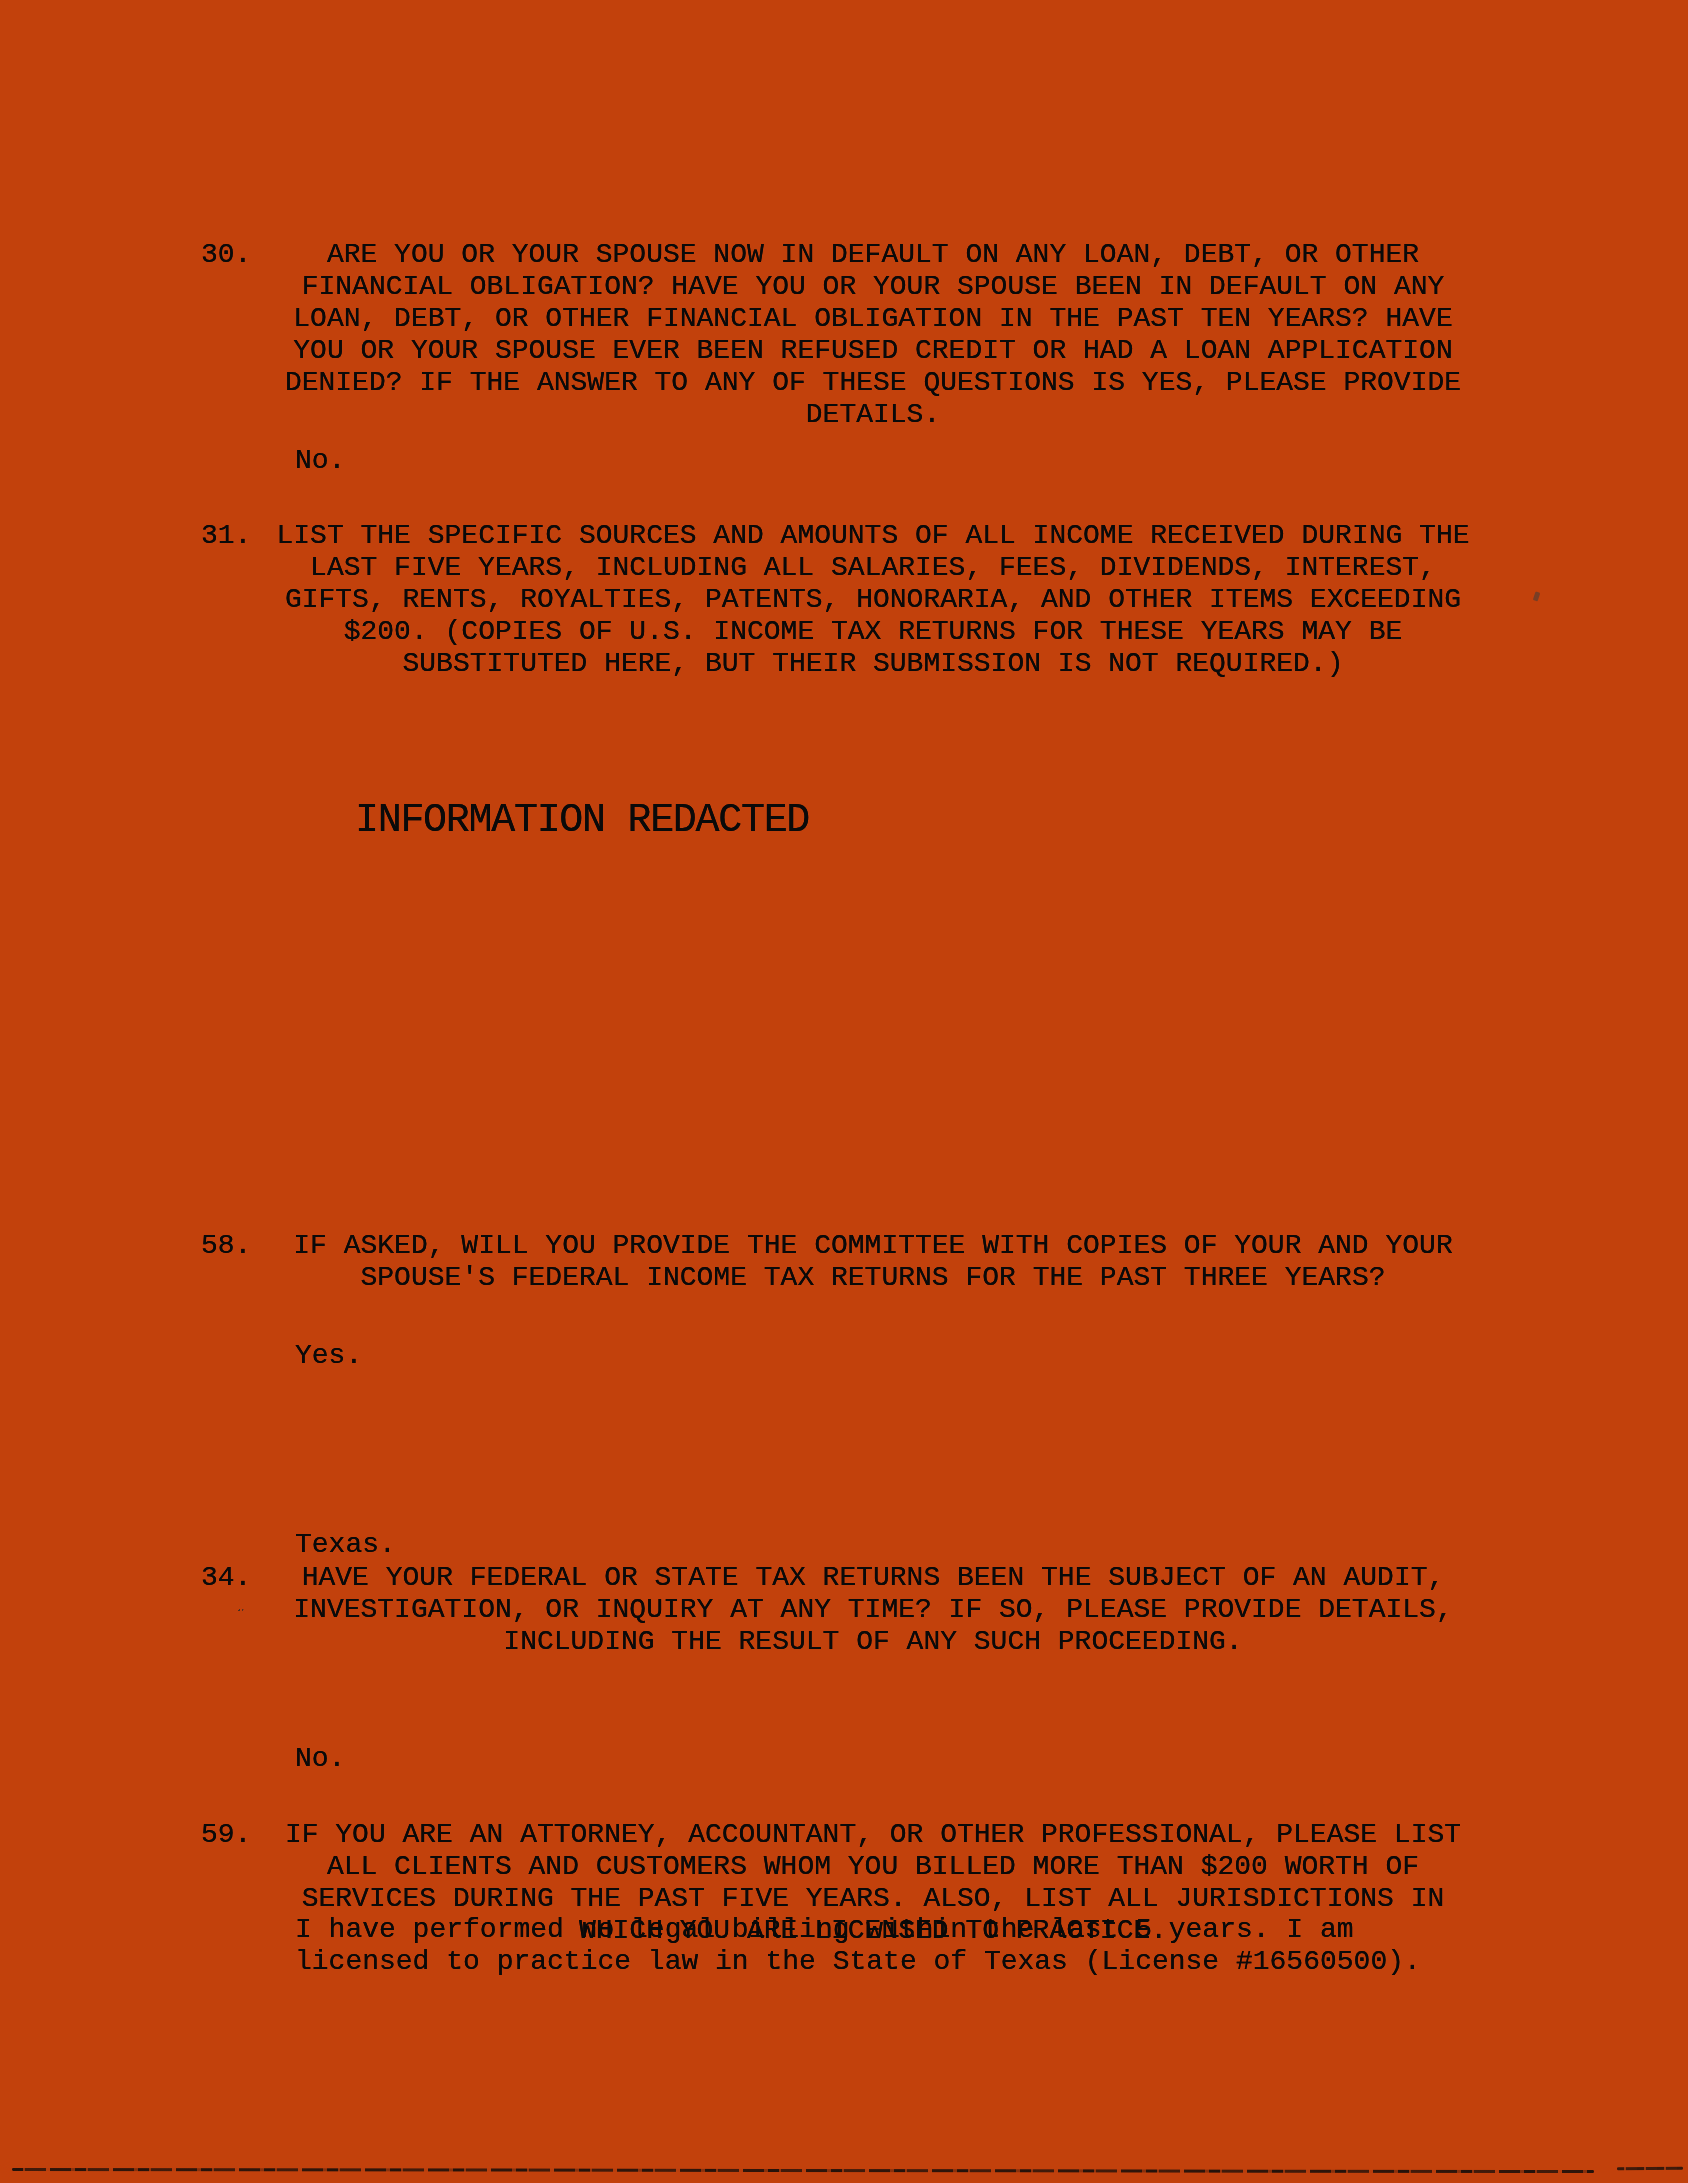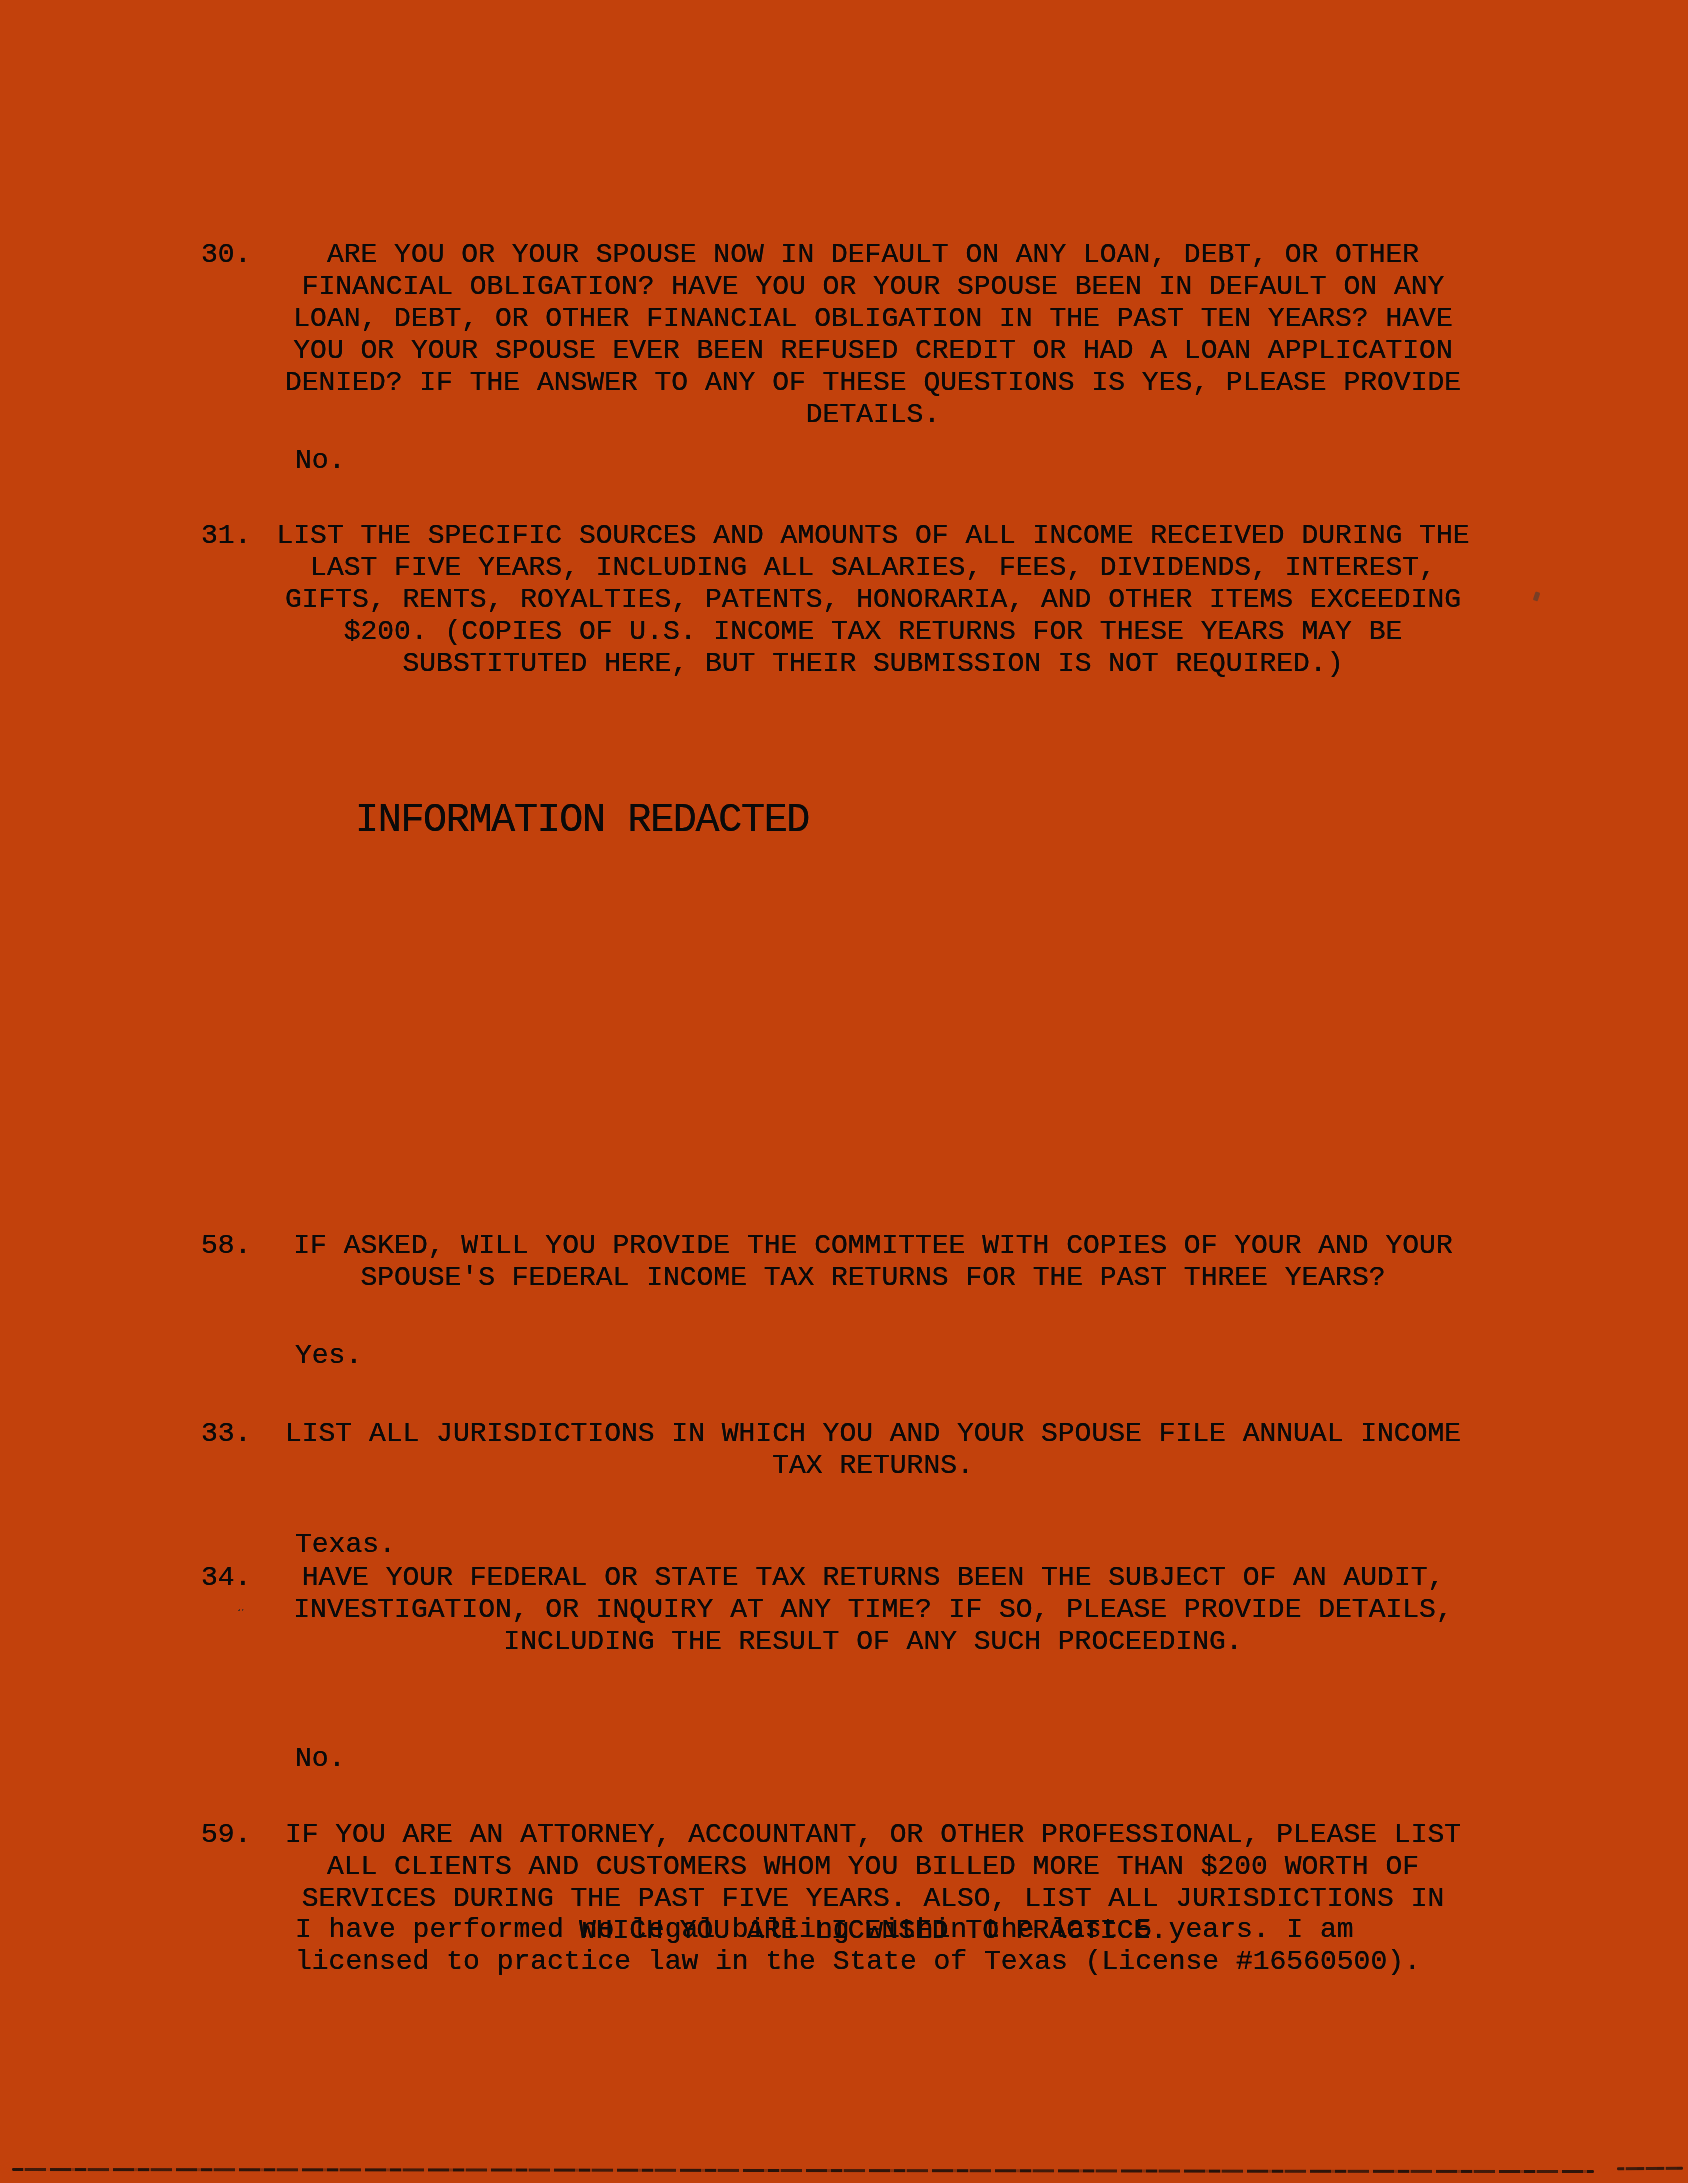--- a/index.html
+++ b/index.html
@@ -132,24 +132,20 @@
   </section>
 
   <h1 class="redacted-heading">INFORMATION REDACTED</h1>
 
   <section class="question" style="top:1230px">
     <span class="qnum">58.</span>
     <p class="qtext">IF ASKED, WILL YOU PROVIDE THE COMMITTEE WITH COPIES OF YOUR AND YOUR SPOUSE'S FEDERAL INCOME TAX RETURNS FOR THE PAST THREE YEARS?</p>
   </section>
   <p class="answer" style="top:1328px">Yes.</p>
 
-  <section class="question" style="top:1418px">
-    <span class="qnum">33.</span>
-    <p class="qtext">LIST ALL JURISDICTIONS IN WHICH YOU AND YOUR SPOUSE FILE ANNUAL INCOME TAX RETURNS.</p>
-  </section>
   <p class="answer" style="top:1517px">Texas.</p>
 
   <section class="question" style="top:1562px">
     <span class="qnum">34.</span>
     <p class="qtext">HAVE YOUR FEDERAL OR STATE TAX RETURNS BEEN THE SUBJECT OF AN AUDIT, INVESTIGATION, OR INQUIRY AT ANY TIME? IF SO, PLEASE PROVIDE DETAILS, INCLUDING THE RESULT OF ANY SUCH PROCEEDING.</p>
   </section>
   <p class="answer" style="top:1731px">No.</p>
 
   <section class="question" style="top:1819px">
     <span class="qnum">59.</span>

